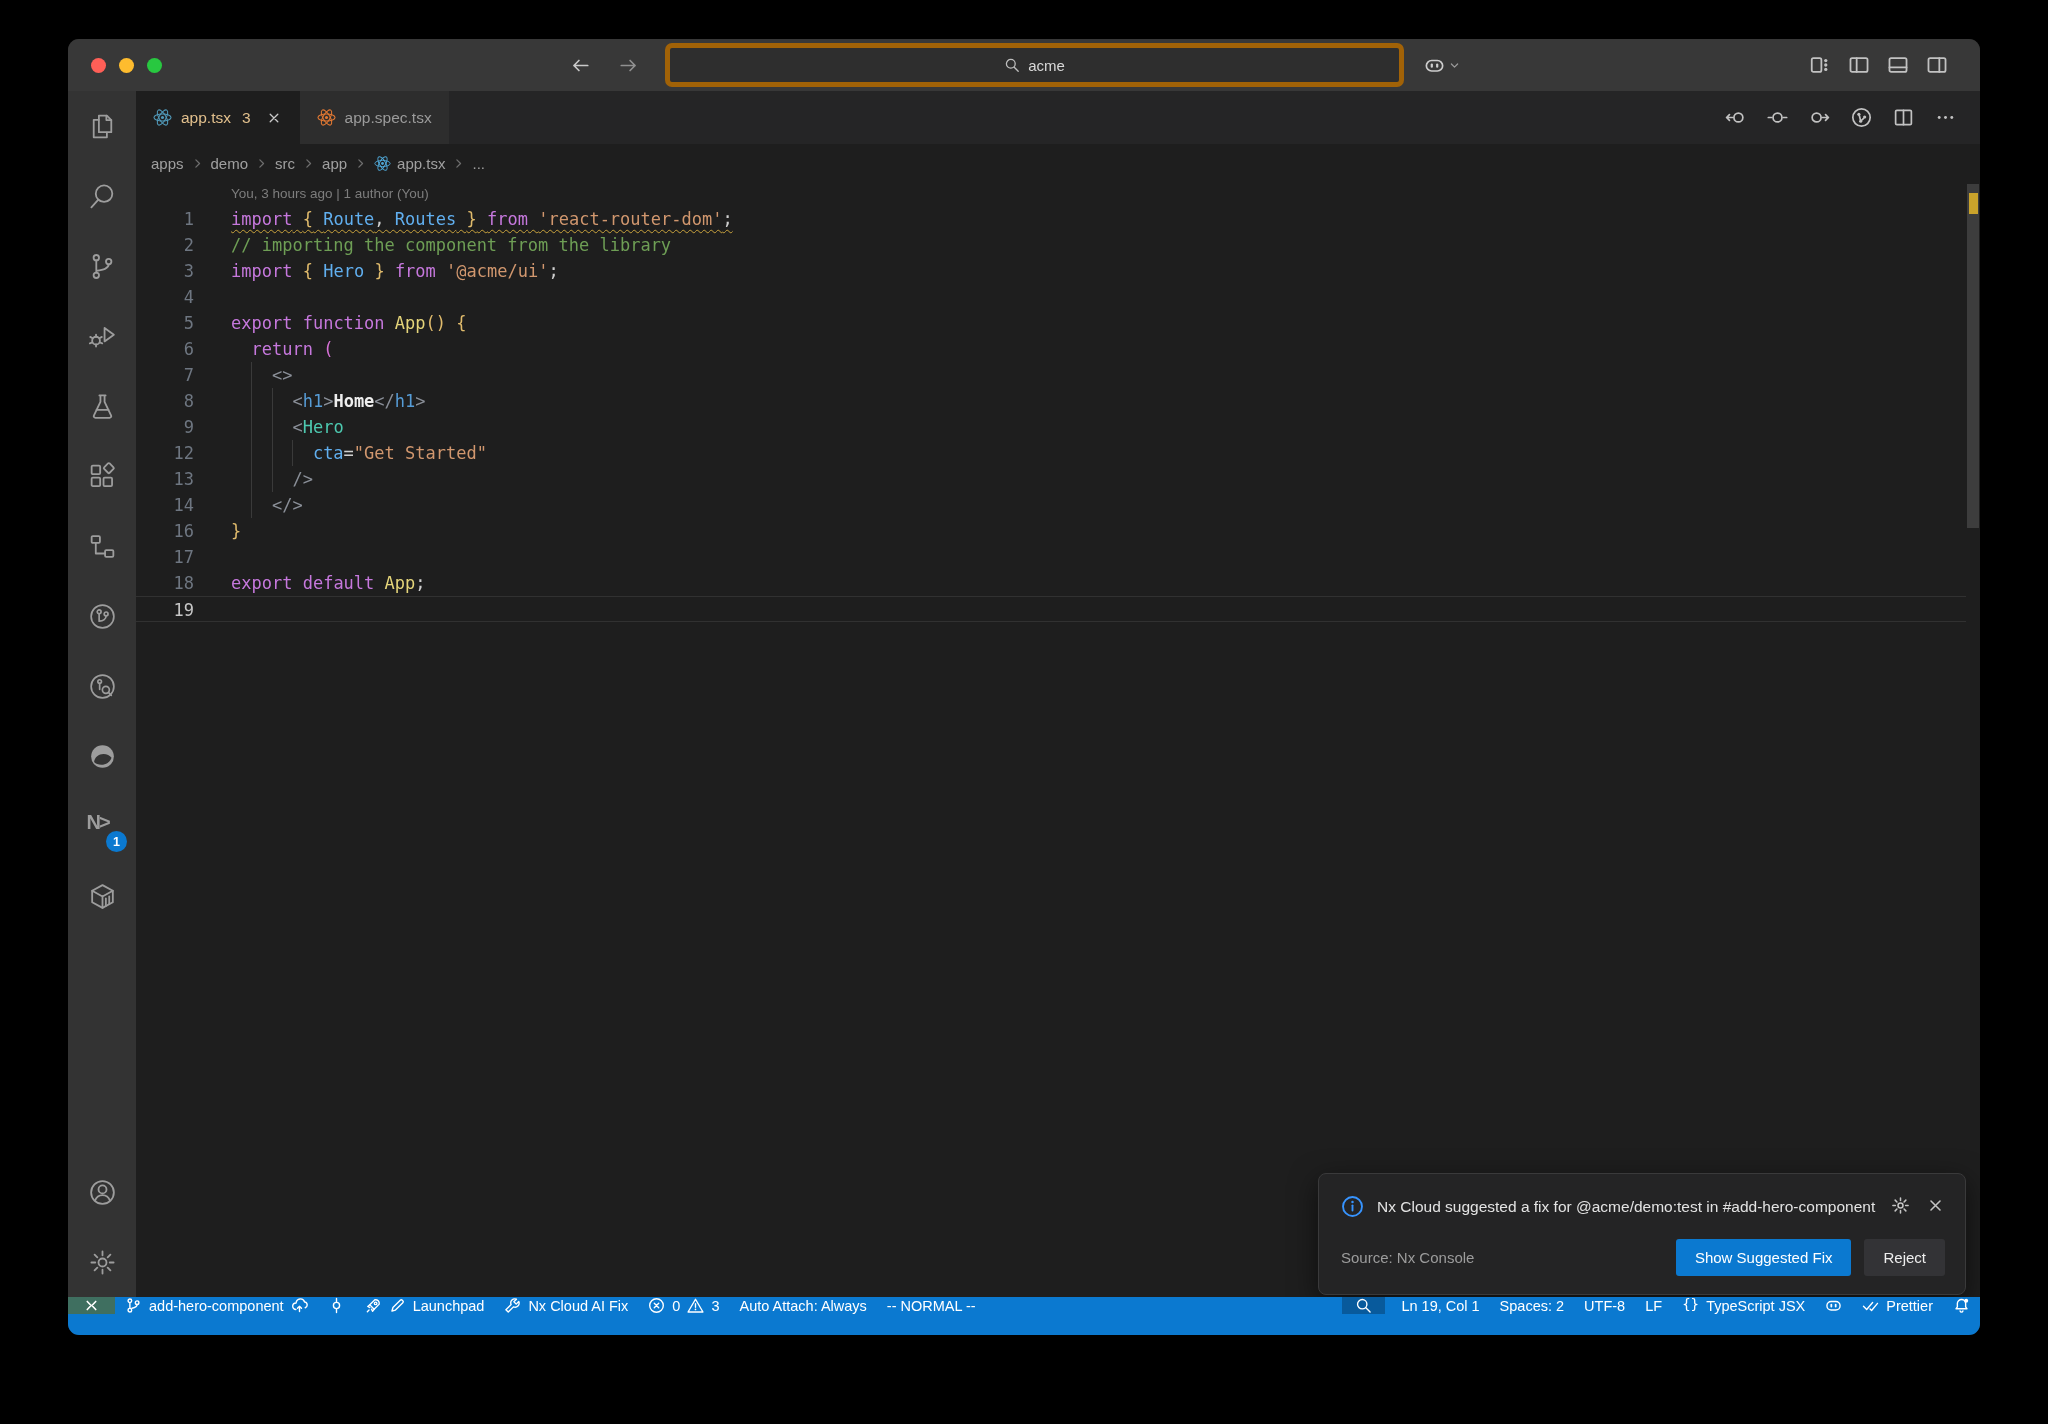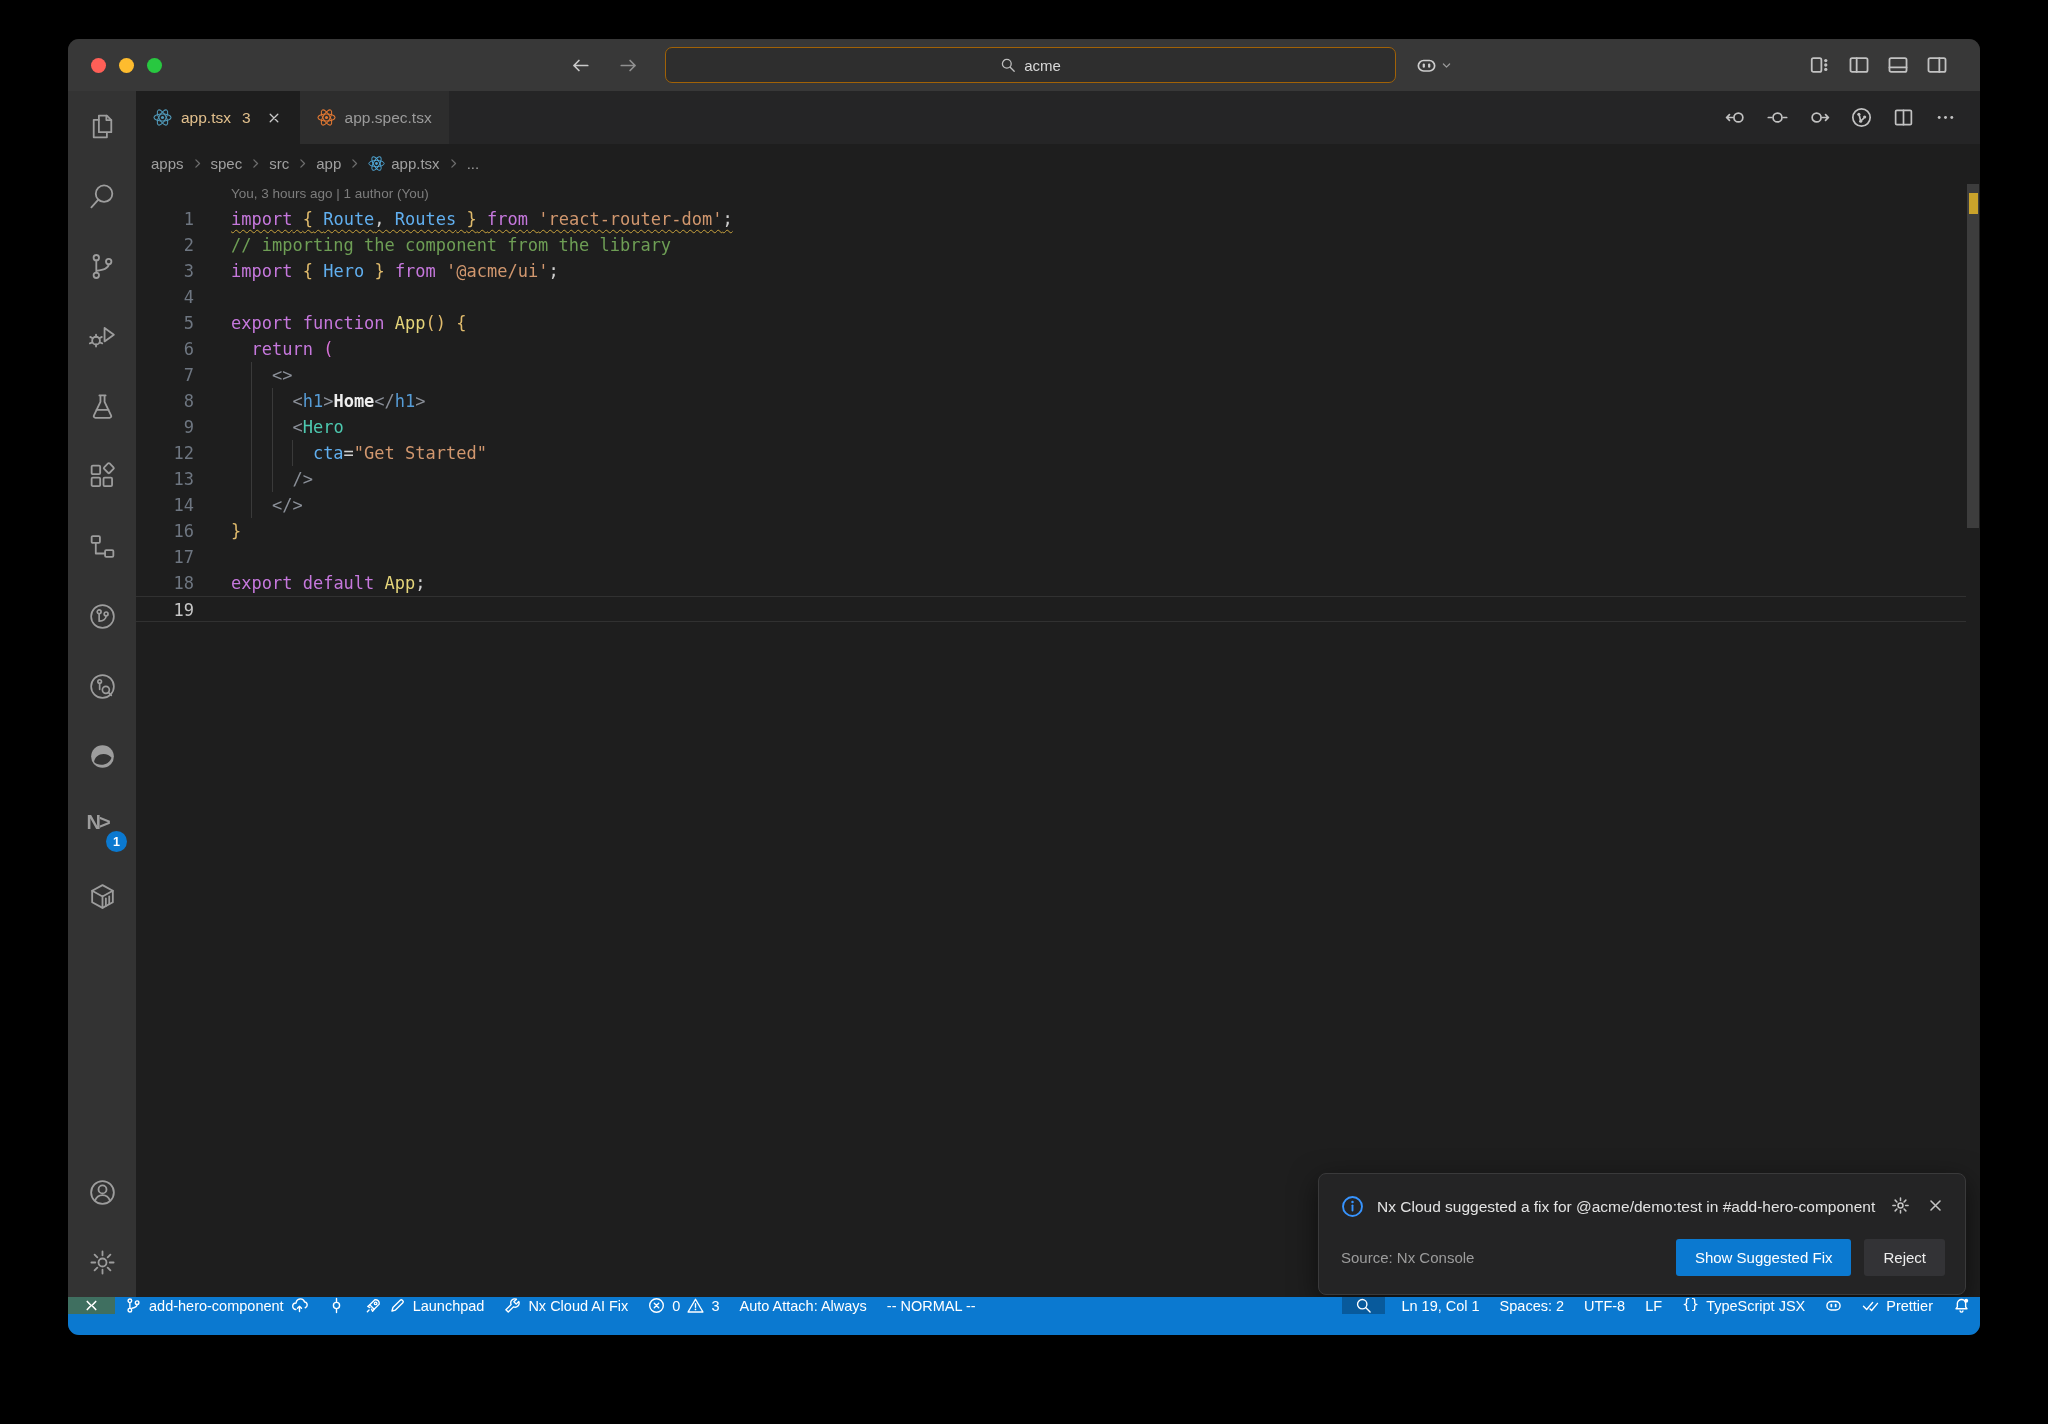--- a/index.html
+++ b/index.html
@@ -8,21 +8,21 @@
   .window{position:absolute;left:68px;top:39px;width:1912px;height:1296px;background:#1e1e1e;
           border-radius:11px;overflow:hidden;box-shadow:0 30px 90px rgba(0,0,0,.75);}
   
   .titlebar{position:absolute;left:0;top:0;right:0;height:52px;background:#383838;
             border-bottom:1px solid #2b2b2b;display:flex;align-items:center;}
   .traffic{display:flex;gap:13px;margin-left:23px;}
   .light{width:15px;height:15px;border-radius:50%;}
   .nav{display:flex;gap:27px;margin-left:408px;align-items:center;}
   .nav .ic{width:21px;height:21px;color:#c9c9c9;}
   .nav .ic.dim{color:#909090;}
-  .cc{height:34px;width:729px;margin-left:26px;background:#2e2e2e;border:1px solid #a16207;
+  .cc{height:34px;width:729px;margin-left:26px;background:#2e2e2e;border:5px solid #a16207;
       border-radius:7px;display:flex;align-items:center;justify-content:center;gap:8px;
       color:#d8d8d8;font-size:15px;}
   .cc .ic{width:16px;height:16px;color:#bdbdbd;}
   .copilot-menu{display:flex;align-items:center;gap:4px;margin-left:20px;color:#cdcdcd;}
   .copilot-menu .ic{width:21px;height:21px;}
   .copilot-menu .ic.chev{width:11px;height:11px;color:#9a9a9a;}
   .layout-controls{margin-left:auto;margin-right:32px;display:flex;gap:17px;align-items:center;}
   .layout-controls .ic{width:22px;height:22px;color:#c2c2c2;}
   .ic{display:inline-flex;}
   .ic svg{width:100%;height:100%;}
@@ -398,21 +398,21 @@
 
      <span>apps</span>
    </span>
         <span class="ic sep">
           <svg viewBox="0 0 16 16" fill="none" stroke="currentColor" stroke-width="1.6" stroke-linecap="round" stroke-linejoin="round">
             <path d="M6 3.5L10.5 8 6 12.5"></path>
           </svg>
         </span>
    <span class="bc-item">
 
-     <span>spec</span>
+     <span>demo</span>
    </span>
         <span class="ic sep">
           <svg viewBox="0 0 16 16" fill="none" stroke="currentColor" stroke-width="1.6" stroke-linecap="round" stroke-linejoin="round">
             <path d="M6 3.5L10.5 8 6 12.5"></path>
           </svg>
         </span>
    <span class="bc-item">
 
      <span>src</span>
    </span>

